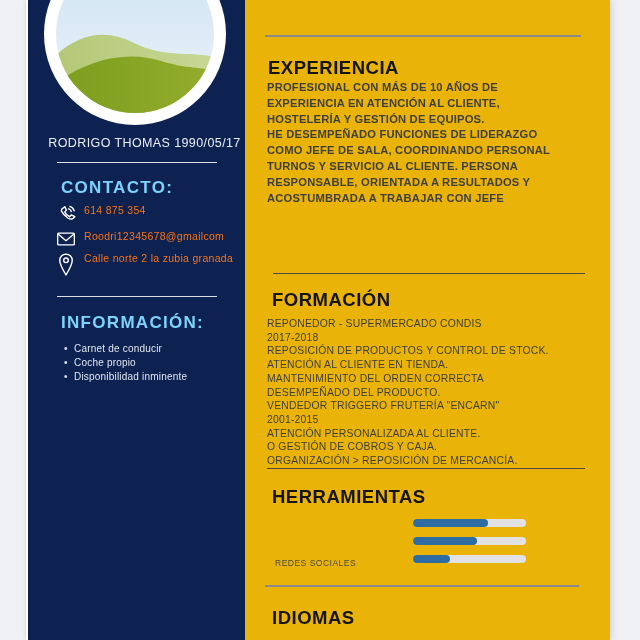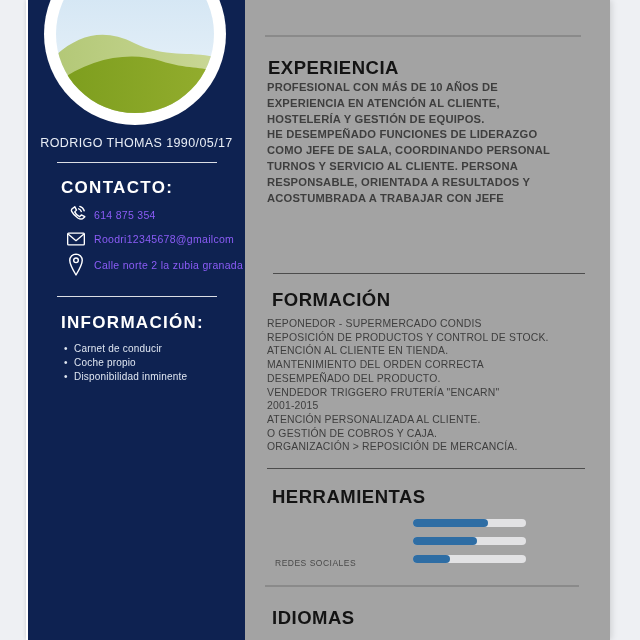--- a/index.html
+++ b/index.html
@@ -21,44 +21,44 @@
   }
   .photo-ring{
     position:absolute;left:16px;top:-57px;width:182px;height:182px;
     background:#ffffff;border-radius:50%;
   }
   .photo{
     position:absolute;left:28px;top:-45px;width:158px;height:158px;
     border-radius:50%;overflow:hidden;
   }
   .name{
-    position:absolute;left:0;top:136px;width:217px;
+    position:absolute;left:8px;top:136px;width:217px;
     text-align:center;color:#e9eef6;font-size:12.5px;letter-spacing:.4px;
   }
   .side-divider{
     position:absolute;left:29px;width:160px;height:1px;
     background:rgba(255,255,255,.85);
   }
   .side-heading{
-    position:absolute;left:33px;color:#ffffff;
+    position:absolute;left:33px;color:#7dd3fc;
     font-size:17px;font-weight:700;letter-spacing:1.3px;
   }
   .contact-row{
-    position:absolute;left:36px;display:flex;align-items:center;color:#8b5cf6;
+    position:absolute;left:26px;display:flex;color:#f97316;
   }
   .contact-row .ic{width:24px;display:flex;justify-content:center;flex:0 0 24px;}
   .contact-row .txt{font-size:10.5px;letter-spacing:.3px;margin-left:6px;}
   .info-list{
     position:absolute;left:36px;top:342px;color:#dfe6f1;
     font-size:10px;letter-spacing:.2px;line-height:13.8px;
   }
   .info-list .li{display:flex;}
   .info-list .dot{width:10px;flex:0 0 10px;}
   
-  .main{position:absolute;left:219px;top:0;right:0;bottom:0;background:#a3a3a3;}
+  .main{position:absolute;left:219px;top:0;right:0;bottom:0;background:#eab308;}
   .hr-strong{position:absolute;height:2px;background:#8a8a8a;}
   .hr-thin{position:absolute;height:1px;background:#4c4c4c;}
   .sec-heading{
     position:absolute;color:#141414;font-size:18.5px;font-weight:700;letter-spacing:.5px;
   }
   .exp-lines{
     position:absolute;left:22px;top:80px;
     font-size:11.2px;line-height:15.8px;letter-spacing:.2px;color:#3e3e3e;font-weight:bold;
   }
   .form-lines{
@@ -179,20 +179,21 @@
       <div>TURNOS Y SERVICIO AL CLIENTE. PERSONA</div>
       <div>RESPONSABLE, ORIENTADA A RESULTADOS Y</div>
       <div>ACOSTUMBRADA A TRABAJAR CON JEFE</div>
     </div>
 
     <div class="hr-thin" style="left:28px;top:273px;width:312px"></div>
 
     <div class="sec-heading" style="left:27px;top:289px">FORMACIÓN</div>
     <div class="form-lines">
       <div>REPONEDOR - SUPERMERCADO CONDIS</div>
+      <div>2017-2018</div>
       <div>REPOSICIÓN DE PRODUCTOS Y CONTROL DE STOCK.</div>
       <div>ATENCIÓN AL CLIENTE EN TIENDA.</div>
       <div>MANTENIMIENTO DEL ORDEN CORRECTA</div>
       <div>DESEMPEÑADO DEL PRODUCTO.</div>
       <div>VENDEDOR TRIGGERO FRUTERÍA "ENCARN"</div>
       <div>2001-2015</div>
       <div>ATENCIÓN PERSONALIZADA AL CLIENTE.</div>
       <div>O GESTIÓN DE COBROS Y CAJA.</div>
       <div>ORGANIZACIÓN &gt; REPOSICIÓN DE MERCANCÍA.</div>
     </div>

